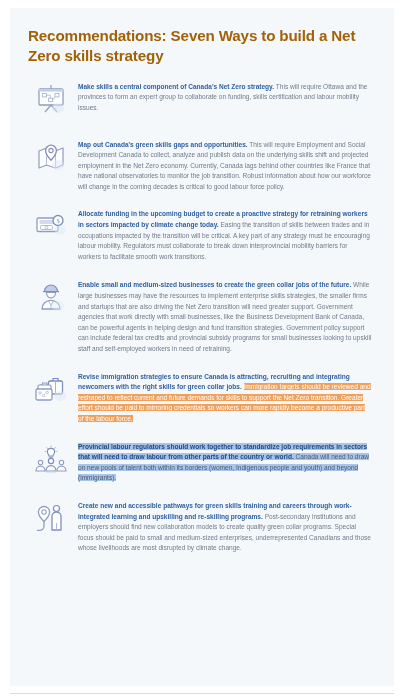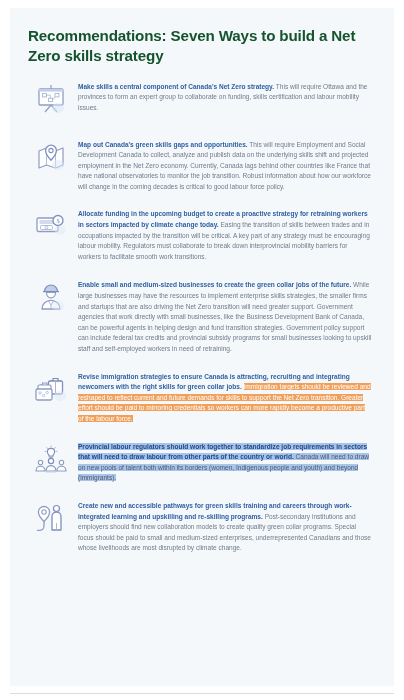--- a/index.html
+++ b/index.html
@@ -23,21 +23,21 @@
     position: absolute;
     left: 10px;
     top: 8px;
     width: 384px;
     height: 678px;
     background: #f5f8fa;
     padding: 14px 14px 10px 14px;
   }
 
   .panel-title {
-    color: #14532d;
+    color: #a16207;
     font-size: 15.2px;
     font-weight: bold;
     line-height: 1.30;
     letter-spacing: -0.15px;
     margin: 4px 0 0 4px;
     width: 350px;
   }
 
   .rec-list {
     margin-top: 16px;

